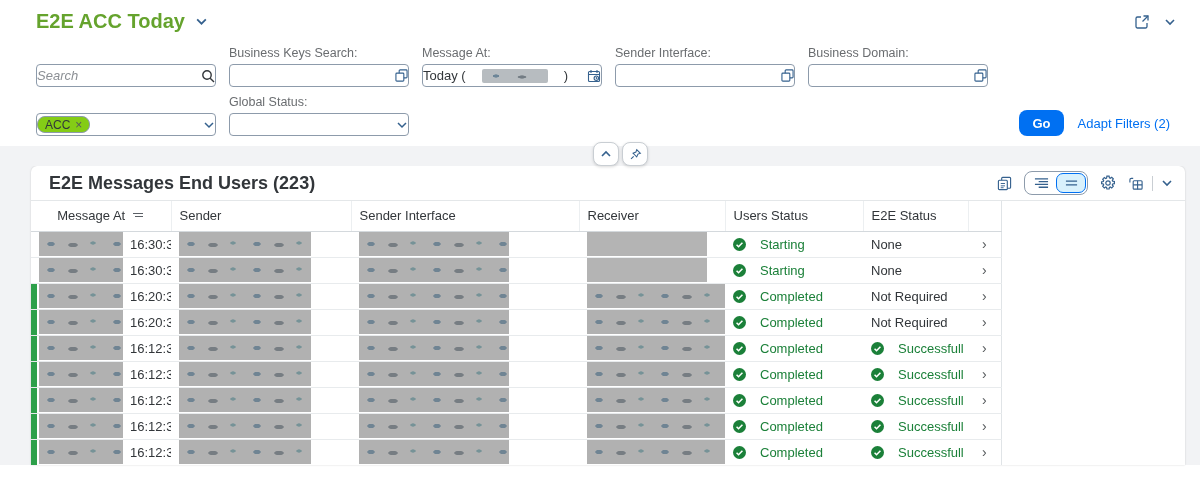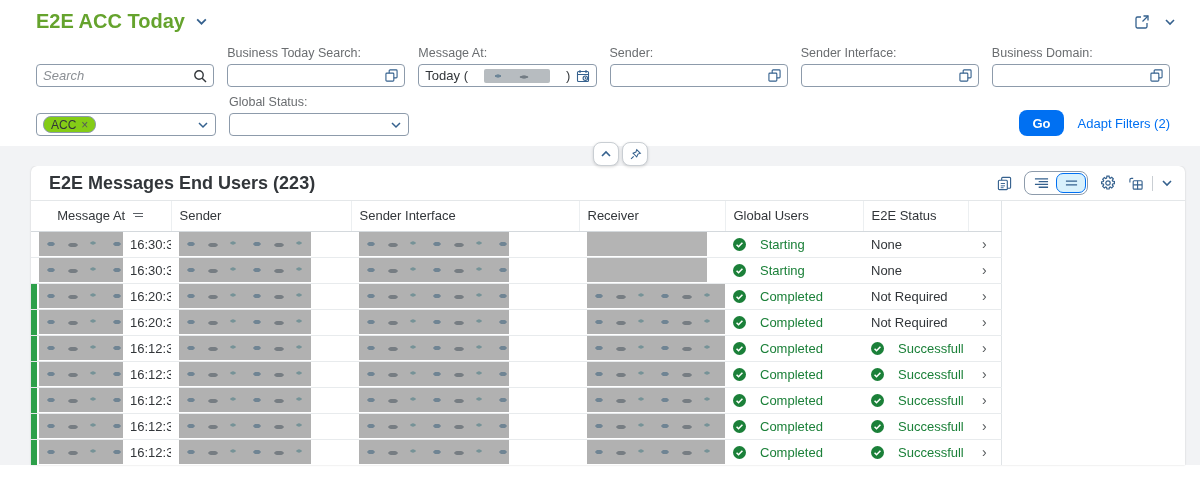--- a/index.html
+++ b/index.html
@@ -29,21 +29,21 @@
   .header-actions{display:flex;align-items:center;gap:14px;margin-top:4px;}
 
   
   .filter-bar{padding:2px 30px 10px 36px;background:#fff;}
   .filter-row{display:flex;gap:13px;align-items:flex-end;}
   .filter-row.second{margin-top:8px;}
   .field{width:180px;}
   .field label{display:block;font-size:12.5px;color:var(--label);margin-bottom:4px;
                white-space:nowrap;overflow:hidden;}
   .control{height:23px;border:1px solid var(--input-border);border-radius:4px;background:#fff;
-           display:flex;align-items:center;justify-content:space-between;padding:0 6px;
+           display:flex;align-items:center;justify-content:space-between;padding:0 0;
            font-size:13px;color:var(--text);cursor:text;}
   .control .val{display:flex;align-items:center;gap:16px;white-space:nowrap;overflow:hidden;}
   .control input{border:none;outline:none;width:100%;font-size:13px;
                  font-family:"Liberation Sans",sans-serif;color:var(--text);}
   .control input::placeholder{font-style:italic;color:#8b8f94;}
   .token{display:inline-flex;align-items:center;gap:5px;border:1px solid var(--input-border);
          border-radius:8px;padding:0 7px;height:17px;font-size:12px;color:var(--text);background:#84cc16;}
   .tok-x{color:#55595c;cursor:pointer;font-size:12px;}
   .redact-inline{display:inline-block;width:66px;height:14px;border-radius:2px;background-color:#b7bcc0;
       background-image:radial-gradient(ellipse 6px 3px at 14px 7px, rgba(46,88,118,.55) 0 45%, transparent 60%),
@@ -152,21 +152,21 @@
           <span class="icon">
             <svg width="14" height="14" viewBox="0 0 14 14" fill="none" stroke="#32363a" stroke-width="1.4">
                 <circle cx="6" cy="6" r="4.2"></circle>
                 <path d="M9.2 9.2L13 13"></path>
               </svg>
           </span>
         </div>
       </div>
 
       <div class="field">
-        <label>Business Today Search:</label>
+        <label>Business Keys Search:</label>
         <div class="control">
           <span class="val"></span>
           <span class="icon">
             <svg width="13" height="13" viewBox="0 0 14 14" stroke="currentColor" stroke-width="1.2">
                 <rect x="4.5" y="1" width="8.5" height="8.5" rx="1" fill="none"></rect>
                 <rect x="1" y="4.5" width="8.5" height="8.5" rx="1" fill="#fff"></rect>
               </svg>
           </span>
         </div>
       </div>
@@ -183,32 +183,20 @@
             <svg width="14" height="14" viewBox="0 0 14 14" fill="none" stroke="currentColor" stroke-width="1.1">
                 <rect x="1.5" y="2.5" width="11" height="10" rx="1"></rect>
                 <path d="M4 1v3M10 1v3M1.5 5.5h11"></path>
                 <circle cx="9.3" cy="9.2" r="2.2"></circle>
                 <path d="M9.3 8.1v1.2l.9.5"></path>
               </svg>
           </span>
         </div>
       </div>
 
-      <div class="field">
-        <label>Sender:</label>
-        <div class="control">
-          <span class="val"></span>
-          <span class="icon">
-            <svg width="13" height="13" viewBox="0 0 14 14" stroke="currentColor" stroke-width="1.2">
-                <rect x="4.5" y="1" width="8.5" height="8.5" rx="1" fill="none"></rect>
-                <rect x="1" y="4.5" width="8.5" height="8.5" rx="1" fill="#fff"></rect>
-              </svg>
-          </span>
-        </div>
-      </div>
 
       <div class="field">
         <label>Sender Interface:</label>
         <div class="control">
           <span class="val"></span>
           <span class="icon">
             <svg width="13" height="13" viewBox="0 0 14 14" stroke="currentColor" stroke-width="1.2">
                 <rect x="4.5" y="1" width="8.5" height="8.5" rx="1" fill="none"></rect>
                 <rect x="1" y="4.5" width="8.5" height="8.5" rx="1" fill="#fff"></rect>
               </svg>
@@ -358,21 +346,21 @@
           <thead>
             <tr>
               <th class="c-msg">
                 <span>Message At</span><span class="sort-ic icon"><svg width="12" height="8" viewBox="0 0 12 8">
                       <path d="M1 2.5h10M3 5.5h8" stroke="#5b6066" stroke-width="1.2"></path>
                     </svg></span>
               </th>
               <th><span>Sender</span></th>
               <th><span>Sender Interface</span></th>
               <th><span>Receiver</span></th>
-              <th><span>Global Users</span></th>
+              <th><span>Users Status</span></th>
               <th><span>E2E Status</span></th>
               <th></th>
             </tr>
           </thead>
           <tbody>
               <tr>
                 <td class="c-msg"><span class="redact r-date"></span><span class="time">16:30:36</span></td>
                 <td><span class="redact r-sender"></span></td>
                 <td><span class="redact r-si"></span></td>
                 <td><span class="redact r-recv plain blank"></span></td>

